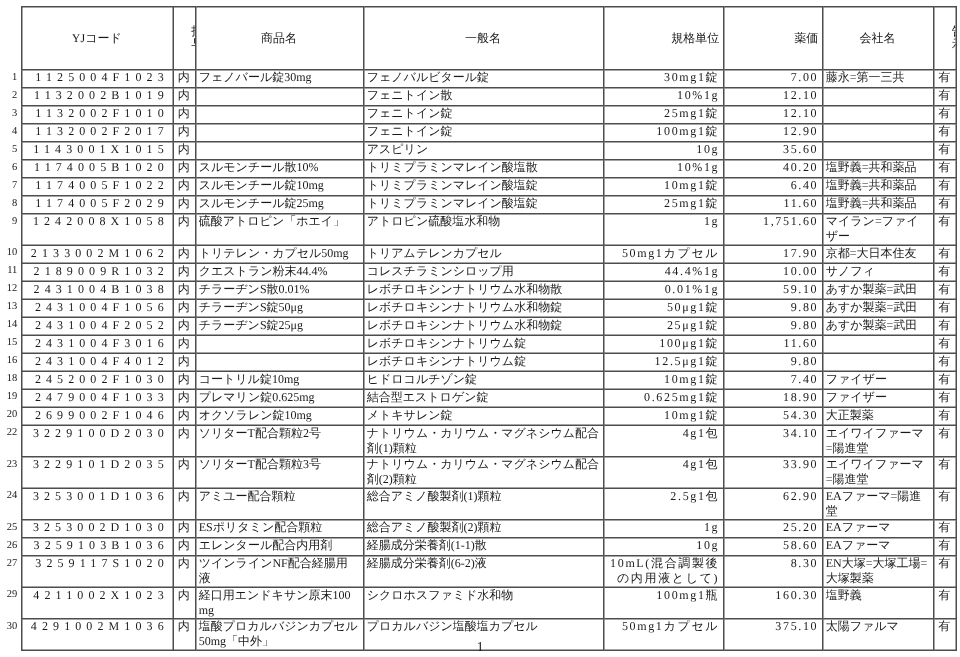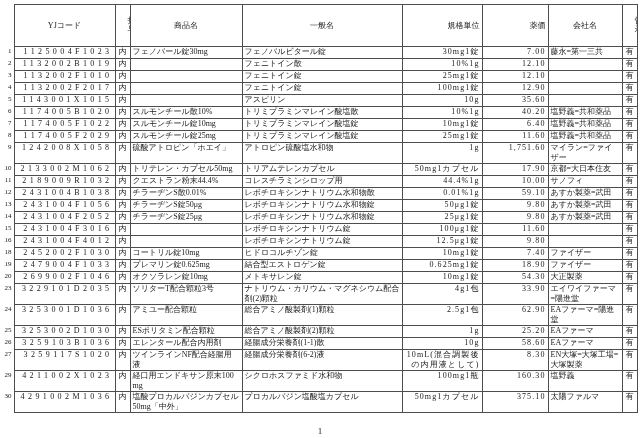--- a/index.html
+++ b/index.html
@@ -274,20 +274,31 @@
       <td class="c-yj">2699002F1046</td>
       <td class="c-route">内</td>
       <td class="c-brand">オクソラレン錠10mg</td>
       <td class="c-generic">メトキサレン錠</td>
       <td class="c-unit">10mg1錠</td>
       <td class="c-price">54.30</td>
       <td class="c-company">大正製薬</td>
       <td class="c-notice">有</td>
     </tr>
         <tr>
+      <td class="c-num">22</td>
+      <td class="c-yj">3229100D2030</td>
+      <td class="c-route">内</td>
+      <td class="c-brand">ソリターT配合顆粒2号</td>
+      <td class="c-generic">ナトリウム・カリウム・マグネシウム配合剤(1)顆粒</td>
+      <td class="c-unit">4g1包</td>
+      <td class="c-price">34.10</td>
+      <td class="c-company">エイワイファーマ=陽進堂</td>
+      <td class="c-notice">有</td>
+    </tr>
+        <tr>
       <td class="c-num">23</td>
       <td class="c-yj">3229101D2035</td>
       <td class="c-route">内</td>
       <td class="c-brand">ソリターT配合顆粒3号</td>
       <td class="c-generic">ナトリウム・カリウム・マグネシウム配合剤(2)顆粒</td>
       <td class="c-unit">4g1包</td>
       <td class="c-price">33.90</td>
       <td class="c-company">エイワイファーマ=陽進堂</td>
       <td class="c-notice">有</td>
     </tr>

